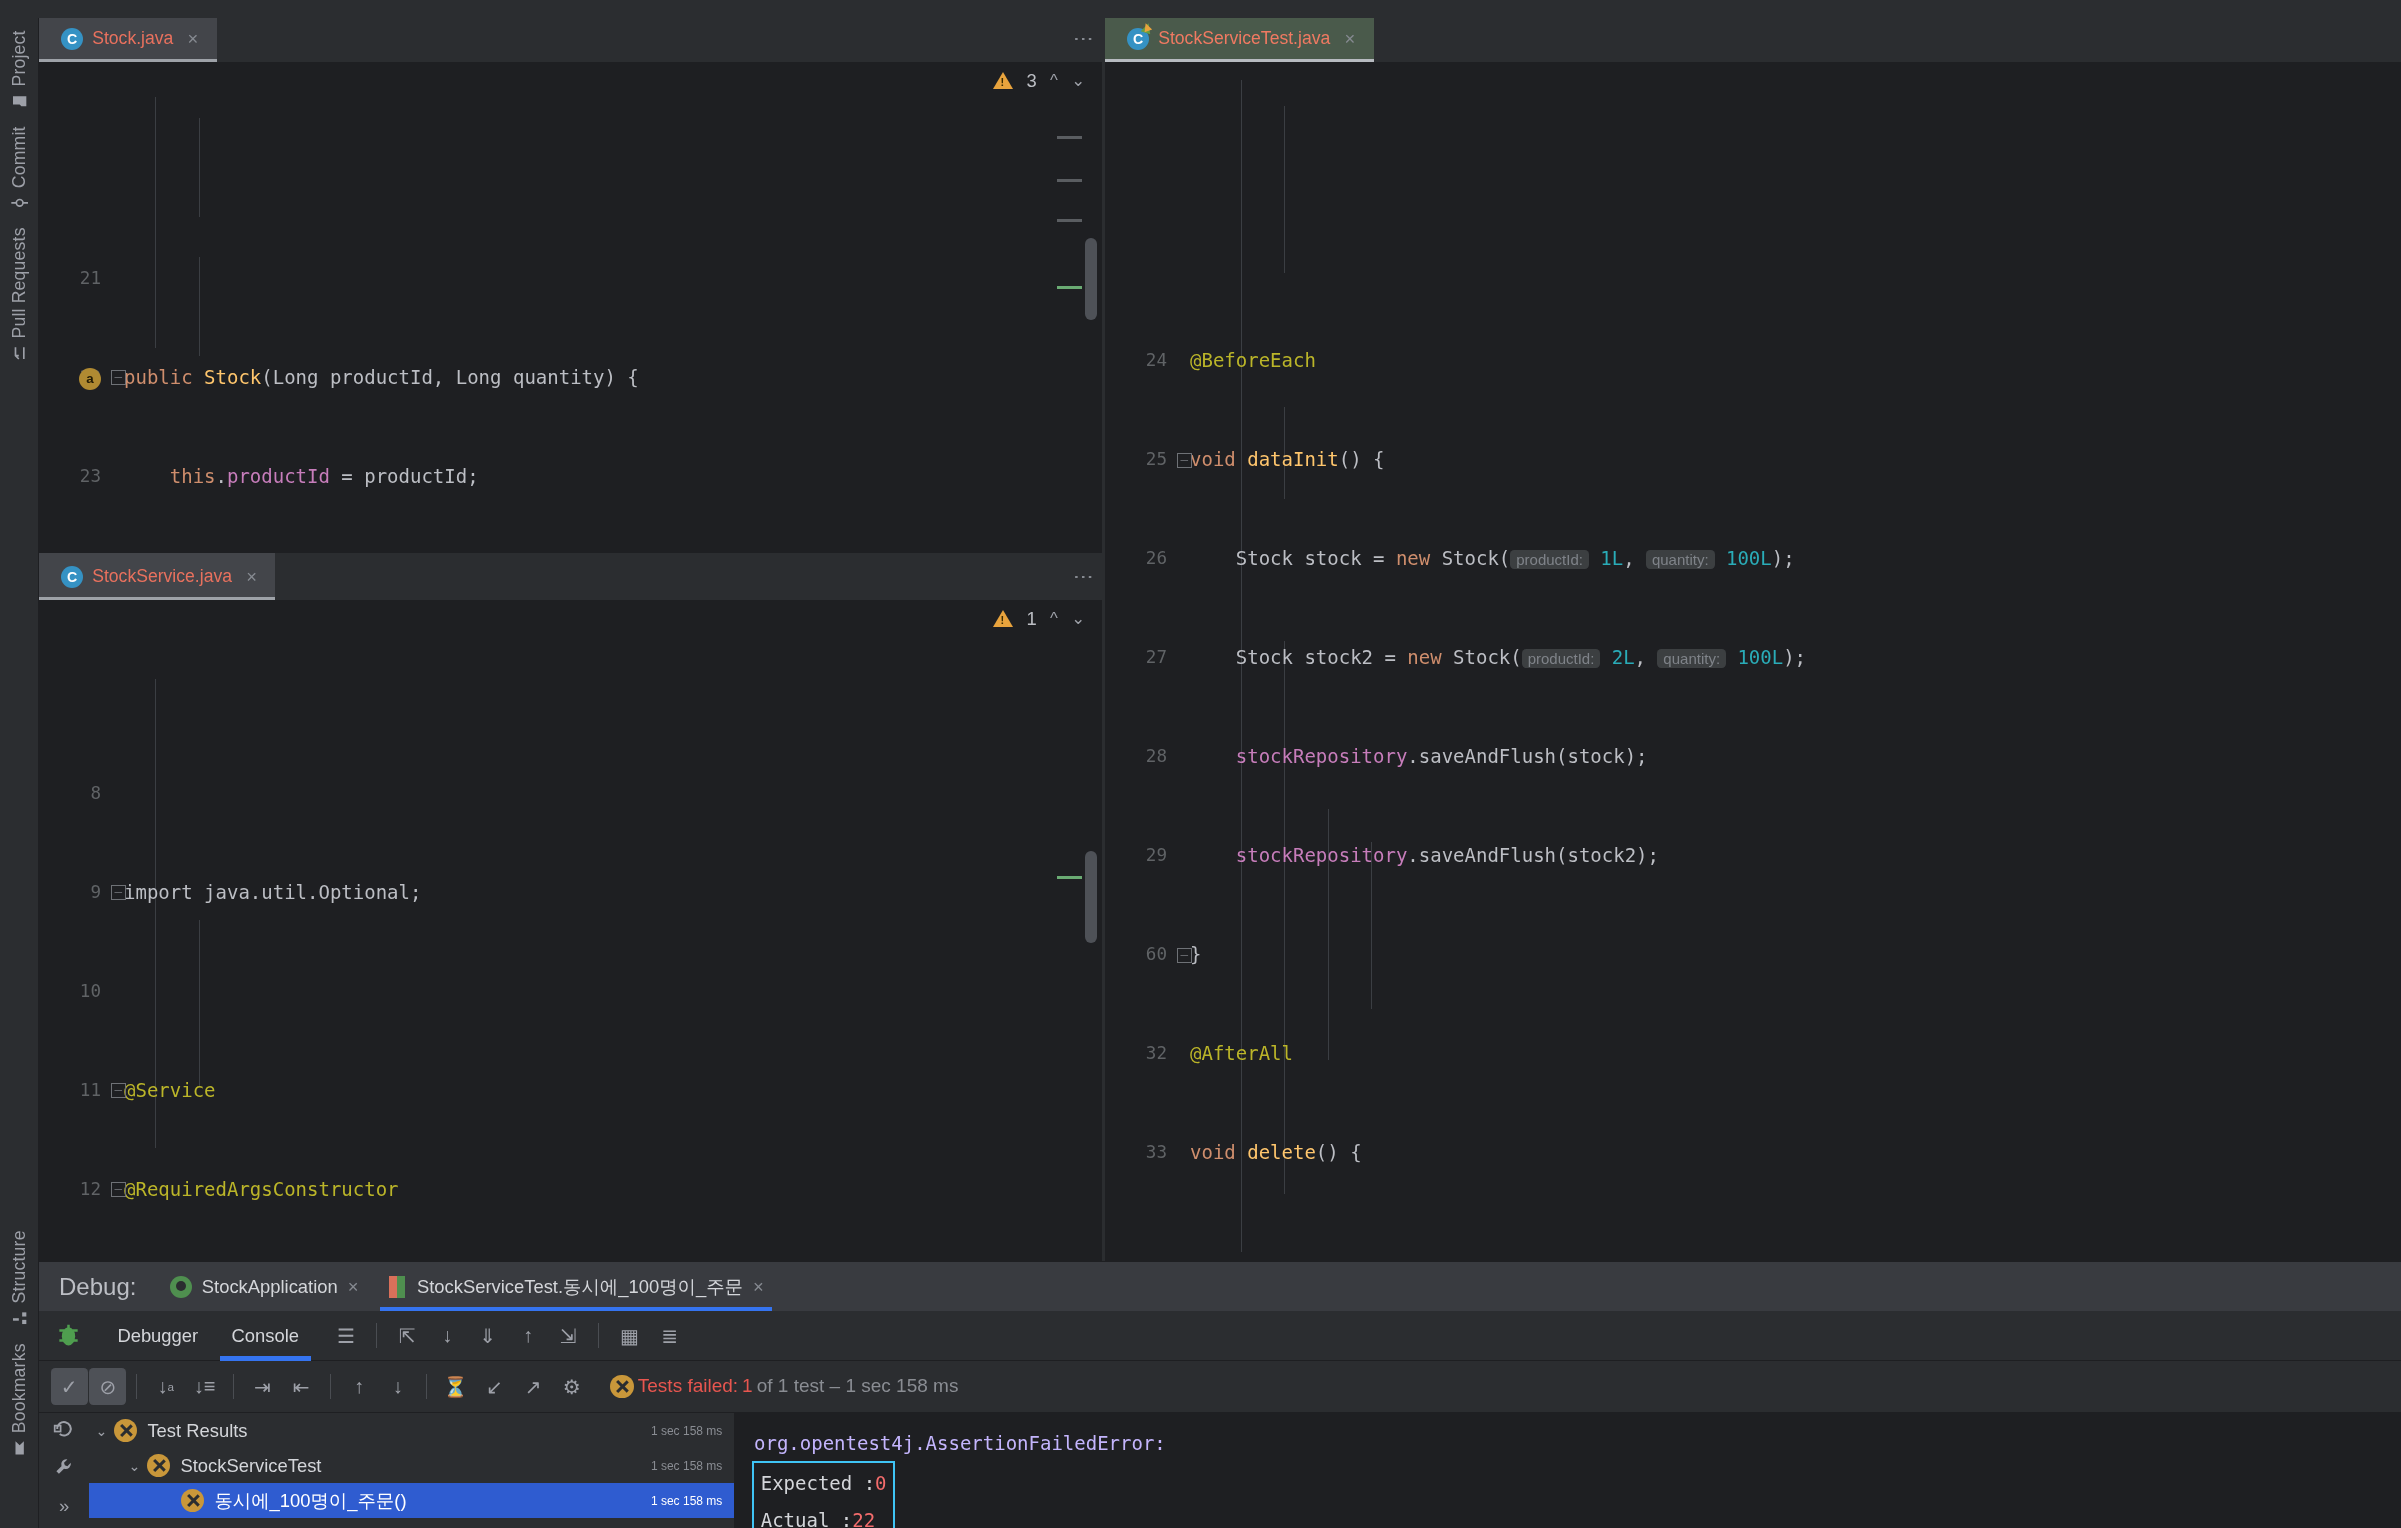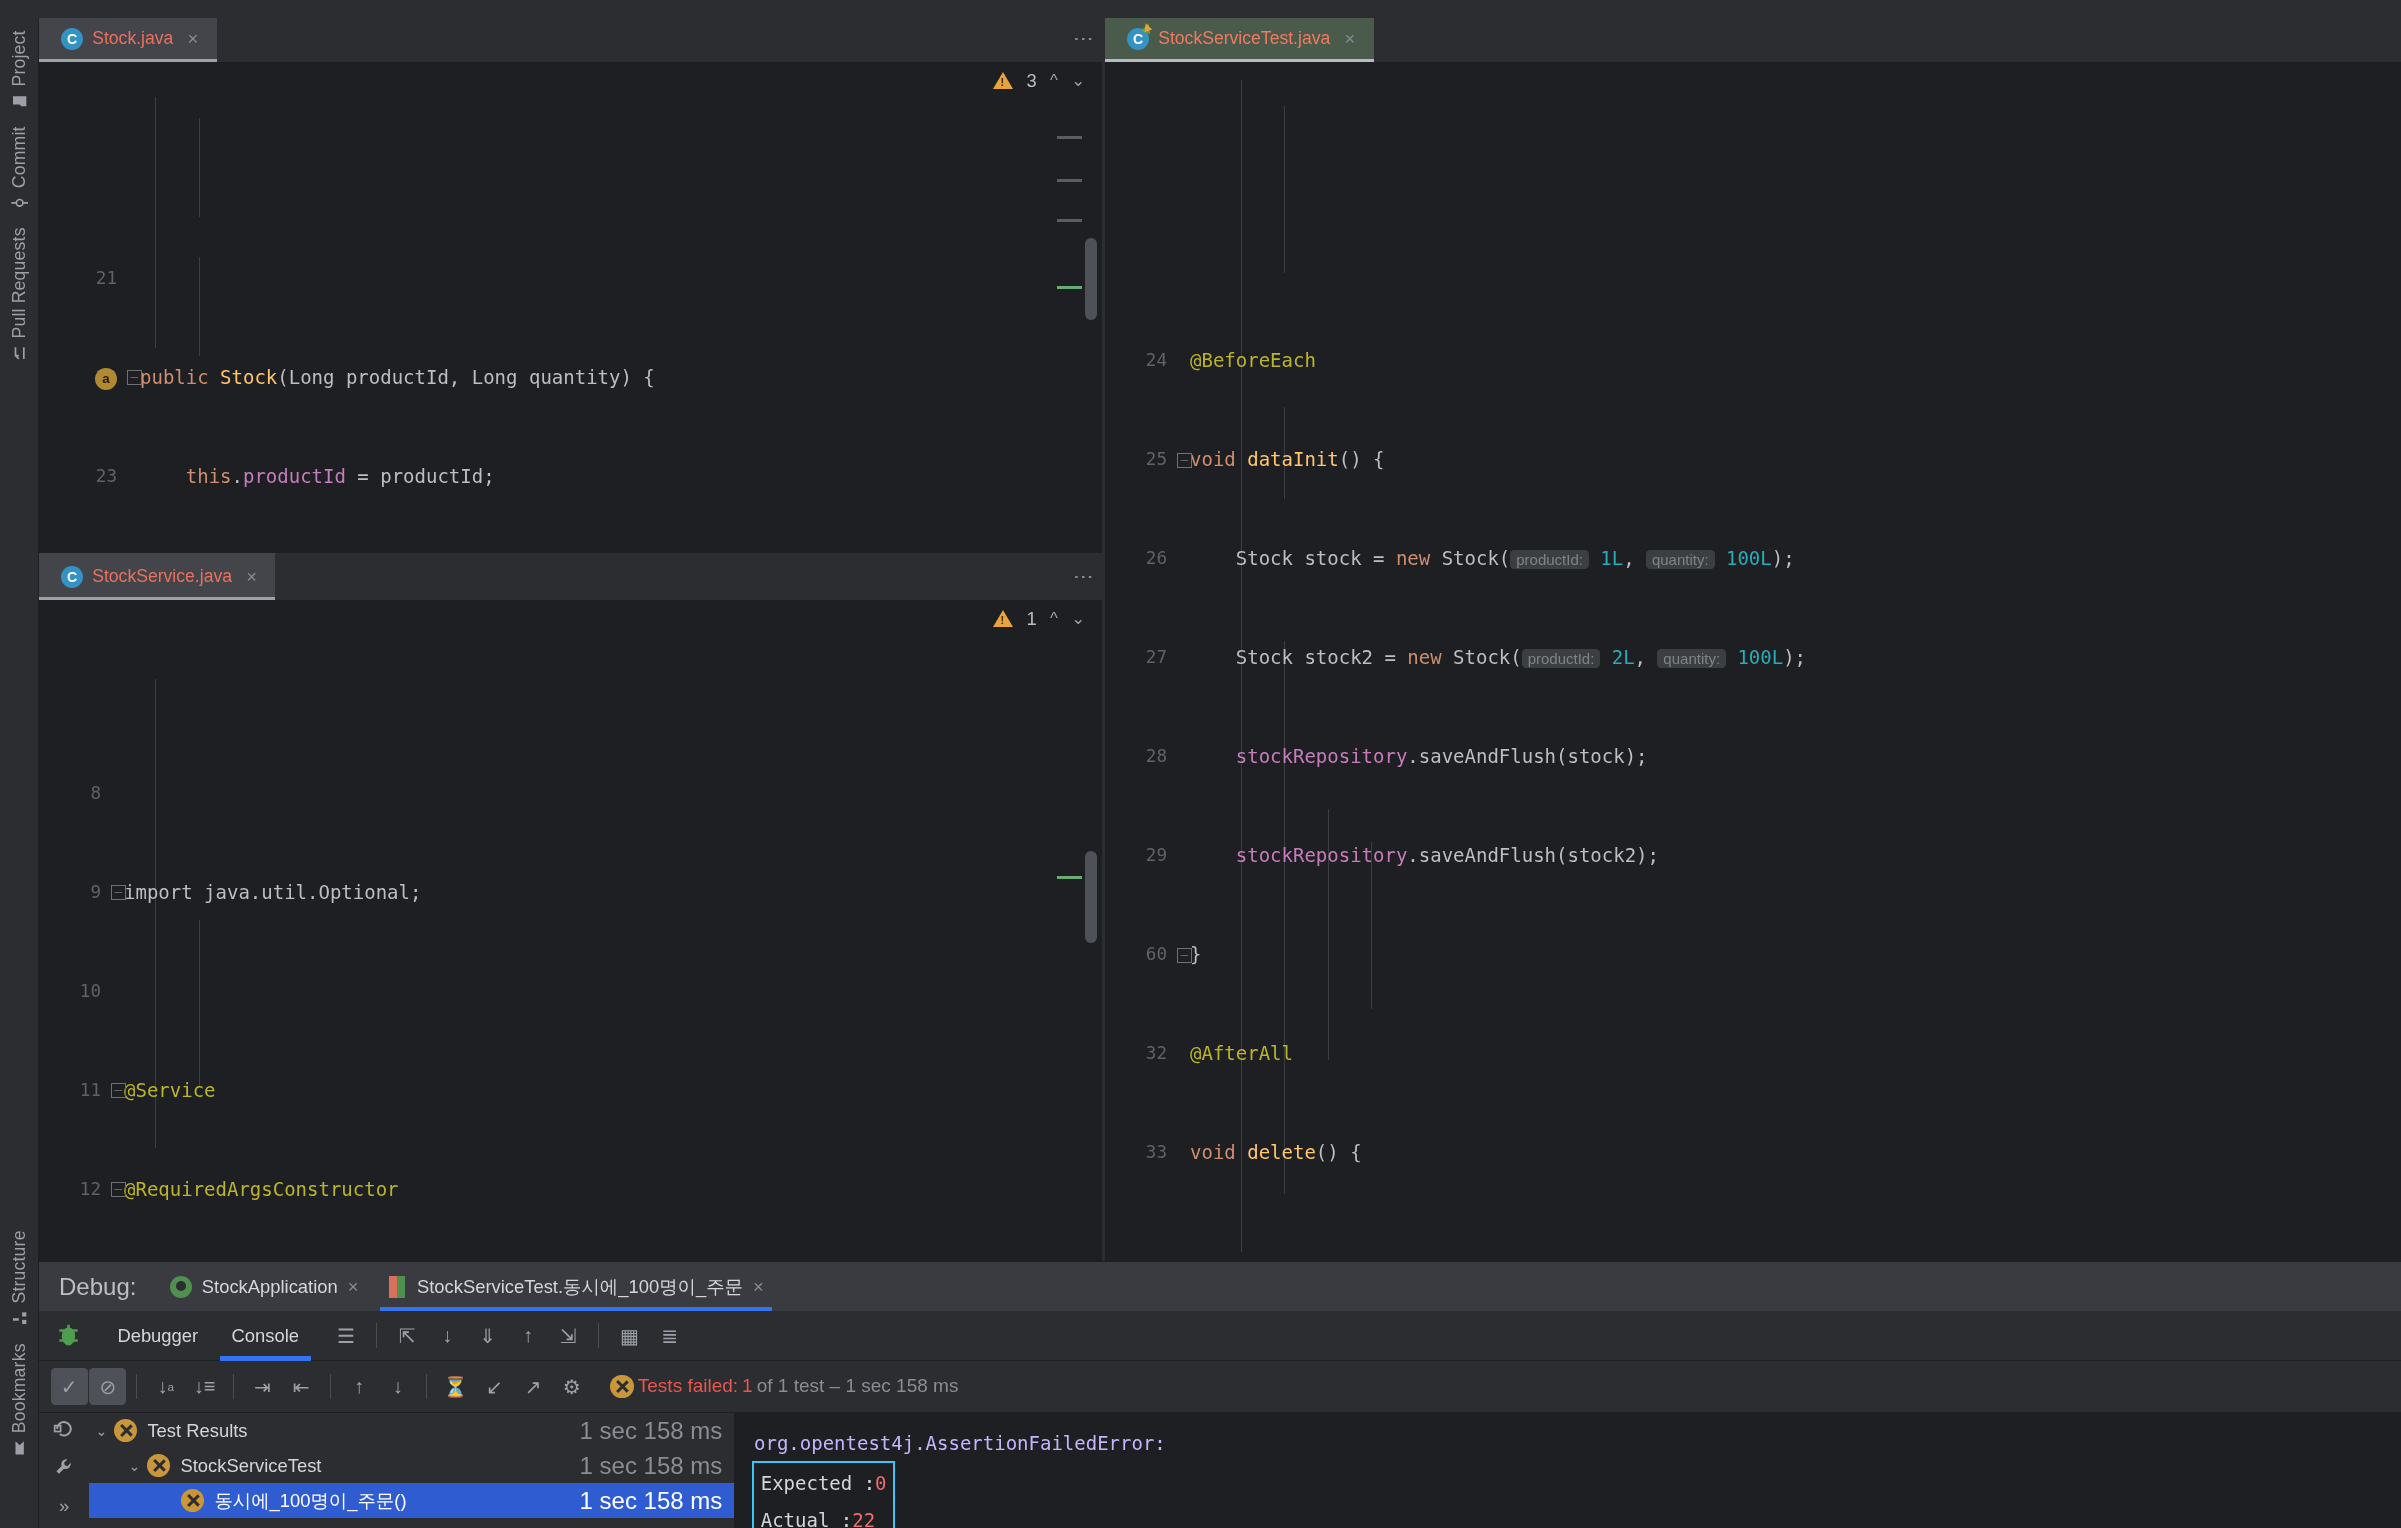--- a/index.html
+++ b/index.html
@@ -224,21 +224,21 @@
   }
   .tree{
     flex:1; background:#2b2d30; position:relative; max-width:645px;
   }
   .trow{
     height:35px; display:flex; align-items:center; font-size:18.4px;
     color:#d4d6da; padding-right:11.7px; cursor:pointer;
   }
   .trow.sel{ background:#2f5cd0; color:#fff; }
   .trow .arrow{ width:25px; text-align:center; color:#9da0a8; font-size:14.2px;}
-  .trow .tm{ margin-left:auto; color:#8a8d93; font-size:24px;}
+  .trow .tm{ margin-left:auto; color:#8a8d93; font-size:12px;}
   .trow.sel .tm{ color:#fff; }
   .console-pane{
     flex:1; background:#1e1f22; padding:11.7px 0 0 20px;
     font-family:"DejaVu Sans Mono", monospace; font-size:19px; line-height:37px;
   }
   .err-title{ color:#c4b5fd; }
   .exp-box{
     display:inline-block; outline:2.5px solid #3fc4f5; padding:1.7px 6.7px 3.3px 6.7px;
     margin-top:1.7px;
   }
@@ -309,21 +309,21 @@
   </div>
 
   <div class="editor" style="left:39px; top:62px; width:1063px; height:499px;">
     <div class="ed-inner">
       <div class="warnbar">
         <span class="warn-tri"></span>
         <span>3</span>
         <span class="chev">^</span>
         <span class="chev">⌄</span>
       </div>
-      <div class="code" style="top:1.7px;padding-left:16px;">
+      <div class="code" style="top:1.7px;">
         <div class="guide" style="left:116px; top:33px; height:251px;"></div>
         <div class="guide" style="left:160px; top:54px; height:99px;"></div>
         <div class="guide" style="left:160px; top:193px; height:99px;"></div>
 
         <div class="ln"><span class="num">21</span></div>
         <div class="ln"><span class="num">22</span><span class="gmark amber">a</span><span class="fold"><span>–</span></span><span class="kw">public </span><span class="ctor">Stock</span><span class="typ">(Long productId, Long quantity) {</span></div>
         <div class="ln"><span class="num">23</span><span class="kw">    this</span><span class="typ">.</span><span class="fld">productId</span><span class="typ"> = productId;</span></div>
         
         
         

